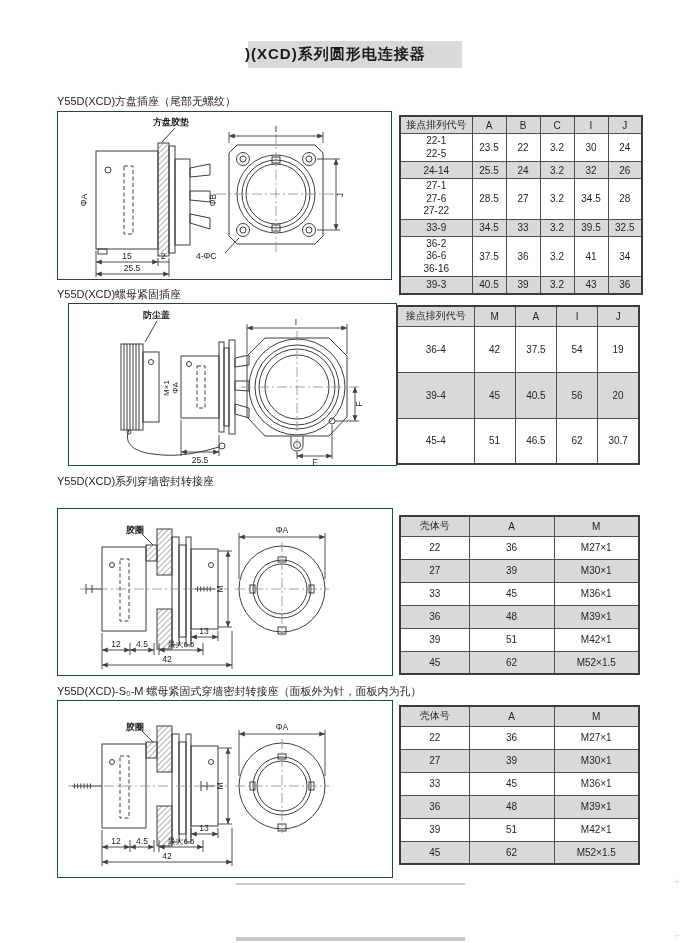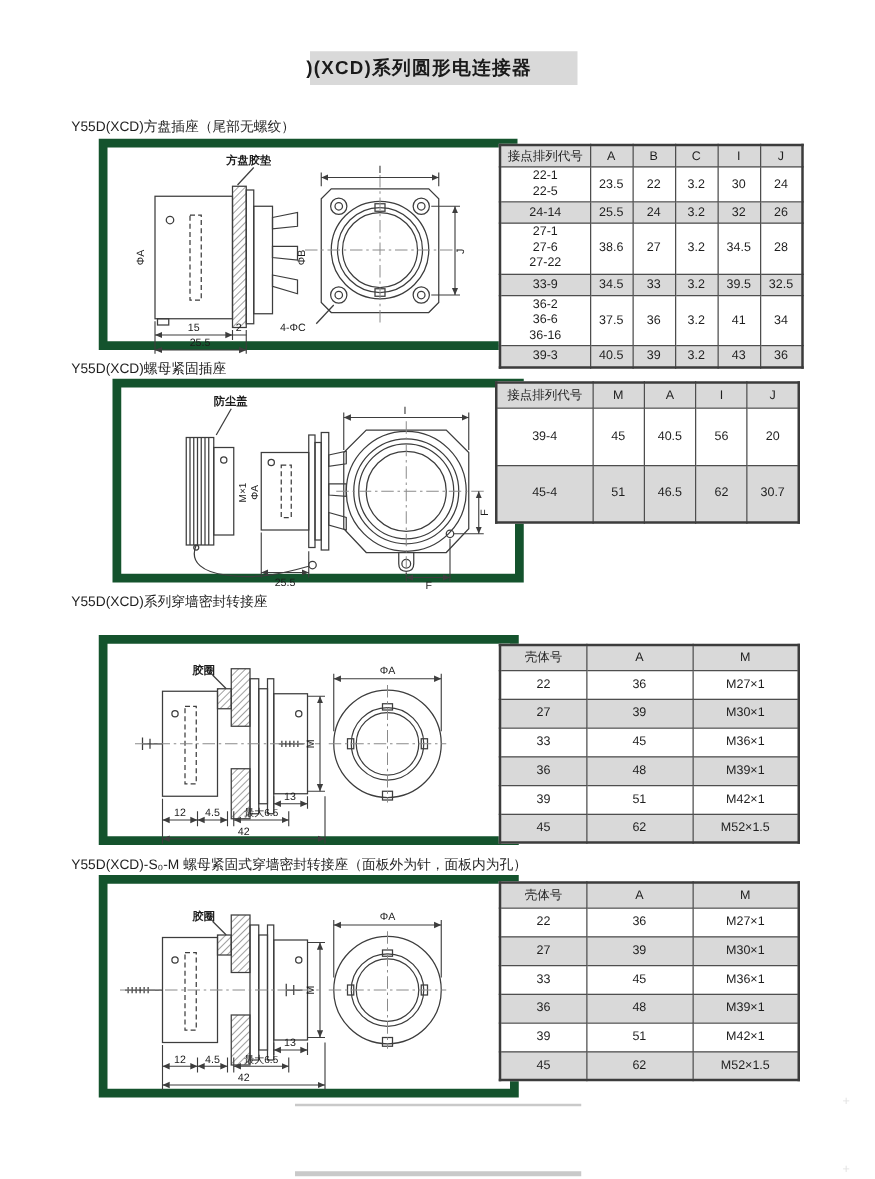--- a/index.html
+++ b/index.html
@@ -7,21 +7,21 @@
   body { width:700px; height:943px; position:relative; font-family:"Liberation Sans","DejaVu Sans",sans-serif; color:#222; }
   .page { position:absolute; inset:0; background:#fff; overflow:hidden;border-radius:27px; }
 
   .header-bar { position:absolute; left:248px; top:41px; width:214px; height:27px;
     background:var(--header-bar-bg,#d9d9d9); display:flex; align-items:center; }
   .header-bar .title { font-size:15px; font-weight:bold; letter-spacing:1px; white-space:nowrap;
     color:#1a1a1a; margin-left:-3px; }
 
   .sec-title { position:absolute; left:57px; font-size:11px; color:#1f1f1f; white-space:nowrap; }
 
-  .drawbox { position:absolute; border:7px solid #14532d; background:#fff;margin-left:22px; }
+  .drawbox { position:absolute; border:1px solid #14532d; background:#fff; }
   .drawbox svg { display:block; }
 
   table.spec { position:absolute; border-collapse:collapse; table-layout:fixed; background:#fff;
     font-size:10px; color:#1f1f1f; border:2px solid #3c3c3c; }
   table.spec th, table.spec td { border:1px solid #4e4e4e; text-align:center; vertical-align:middle;
     padding:1px 2px; font-weight:normal; }
   table.spec th { background:var(--table-shade,#d9d9d9); }
   table.spec tbody tr:nth-child(even) td { background:var(--table-shade,#d9d9d9); }
   td.multi { white-space:pre-line; line-height:1.25; }
 
@@ -166,21 +166,21 @@
           <td>25.5</td>
           <td>24</td>
           <td>3.2</td>
           <td>32</td>
           <td>26</td>
         </tr>
         <tr>
           <td class="multi">27-1
 27-6
 27-22</td>
-          <td>38.6</td>
+          <td>28.5</td>
           <td>27</td>
           <td>3.2</td>
           <td>34.5</td>
           <td>28</td>
         </tr>
         <tr>
           <td>33-9</td>
           <td>34.5</td>
           <td>33</td>
           <td>3.2</td>
@@ -276,20 +276,27 @@
         <tr>
           <th>接点排列代号</th>
           <th>M</th>
           <th>A</th>
           <th>I</th>
           <th>J</th>
         </tr>
       </thead>
       <tbody>
         <tr>
+          <td>36-4</td>
+          <td>42</td>
+          <td>37.5</td>
+          <td>54</td>
+          <td>19</td>
+        </tr>
+        <tr>
           <td>39-4</td>
           <td>45</td>
           <td>40.5</td>
           <td>56</td>
           <td>20</td>
         </tr>
         <tr>
           <td>45-4</td>
           <td>51</td>
           <td>46.5</td>

